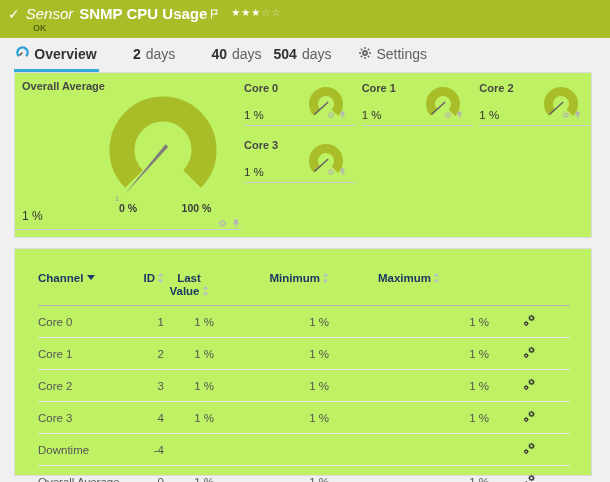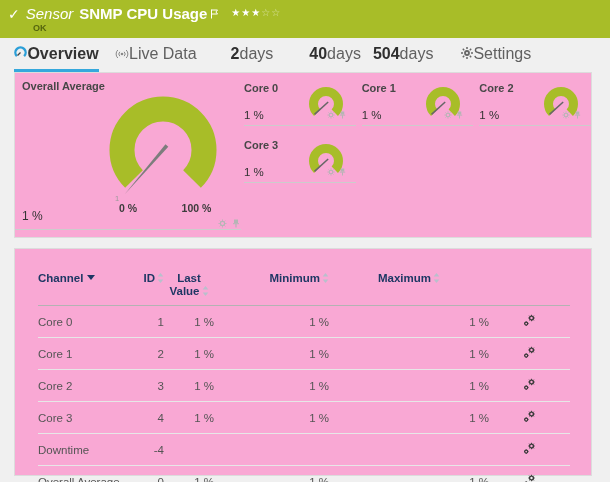--- a/index.html
+++ b/index.html
@@ -12,28 +12,28 @@
   .check{font-size:14px;font-weight:bold;line-height:18px;margin-right:6px;}
   .kind{font-style:italic;font-size:15px;line-height:18px;margin-right:6px;}
   .title{font-weight:bold;font-size:15px;line-height:18px;}
   .flag{margin:0 0 0 3px;}
   .stars{margin-left:12px;font-size:10px;letter-spacing:1px;line-height:16px;}
   .stars .dim{color:rgba(255,255,255,.55);}
   .okstat{position:absolute;left:33px;top:23px;font-size:9px;font-weight:bold;color:#55650e;}
 
   
   .tabs{position:absolute;left:0;top:38px;width:610px;height:34px;display:flex;align-items:stretch;padding-left:14px;box-sizing:border-box;}
-  .tab{display:flex;align-items:center;font-size:16px;color:#606060;border-bottom:3px solid transparent;cursor:default;white-space:nowrap;}
+  .tab{display:flex;align-items:center;gap:5px;font-size:14px;color:#606060;border-bottom:3px solid transparent;cursor:default;white-space:nowrap;}
   .tab b{color:#2f2f2f;}
   .tab.active{width:85px;justify-content:center;border-bottom-color:#35a8dc;color:#333;font-weight:bold;}
   .ml16{margin-left:16px}.ml34{margin-left:34px}.ml36{margin-left:36px}.ml12{margin-left:12px}
   .ml30{margin-left:30px}.ml26{margin-left:26px}.ml28{margin-left:28px}
 
   
-  .panel{position:absolute;background:#f9a8d4;border:1px solid #dcdcdc;box-sizing:border-box;}
+  .panel{position:absolute;background:#bef264;border:1px solid #dcdcdc;box-sizing:border-box;}
   .panel-gauges{left:14px;top:72px;width:578px;height:166px;}
   .panel-table{left:14px;top:248px;width:578px;height:228px;padding-left:24px;}
 
   
   .cell-label{font-size:11px;font-weight:bold;color:#474747;}
   .big-label{position:absolute;left:7px;top:7px;}
   .big-gauge{position:absolute;left:83px;top:17px;}
   .big-value{position:absolute;left:7px;top:136px;font-size:12px;color:#333;}
   .big-icons{position:absolute;left:203px;top:141px;display:flex;gap:5px;align-items:center;}
   .big-line{position:absolute;left:0px;top:156px;width:226px;border-top:1px solid #ccc;}
@@ -86,29 +86,20 @@
 
   <div class="tabs">
     <div class="tab active">
       <span>
         <svg width="13" height="13" viewBox="0 0 14 14">
             <path d="M3.1 10.9 A5.5 5.5 0 1 1 10.9 10.9" fill="none" stroke="#2b9fd8" stroke-width="2.6"></path>
             <path d="M7 7L3.8 10.2" stroke="#444" stroke-width="1.4"></path>
           </svg>
       </span>
       <span>Overview</span>
-    </div>
-    <div class="tab ml16">
-      <span>
-        <svg width="14" height="10" viewBox="0 0 14 10">
-            <circle cx="7" cy="5" r="1.3" fill="#888"></circle>
-            <path d="M4.8 2.8a3.2 3.2 0 0 0 0 4.4M9.2 2.8a3.2 3.2 0 0 1 0 4.4M2.8 1a5.6 5.6 0 0 0 0 8M11.2 1a5.6 5.6 0 0 1 0 8" fill="none" stroke="#888" stroke-width="1"></path>
-          </svg>
-      </span>
-      <span>Live Data</span>
     </div>
     <div class="tab ml34">
         <b>2</b>
         <span>days</span>
       </div>
     <div class="tab ml36">
         <b>40</b>
         <span>days</span>
       </div>
     <div class="tab ml12">

